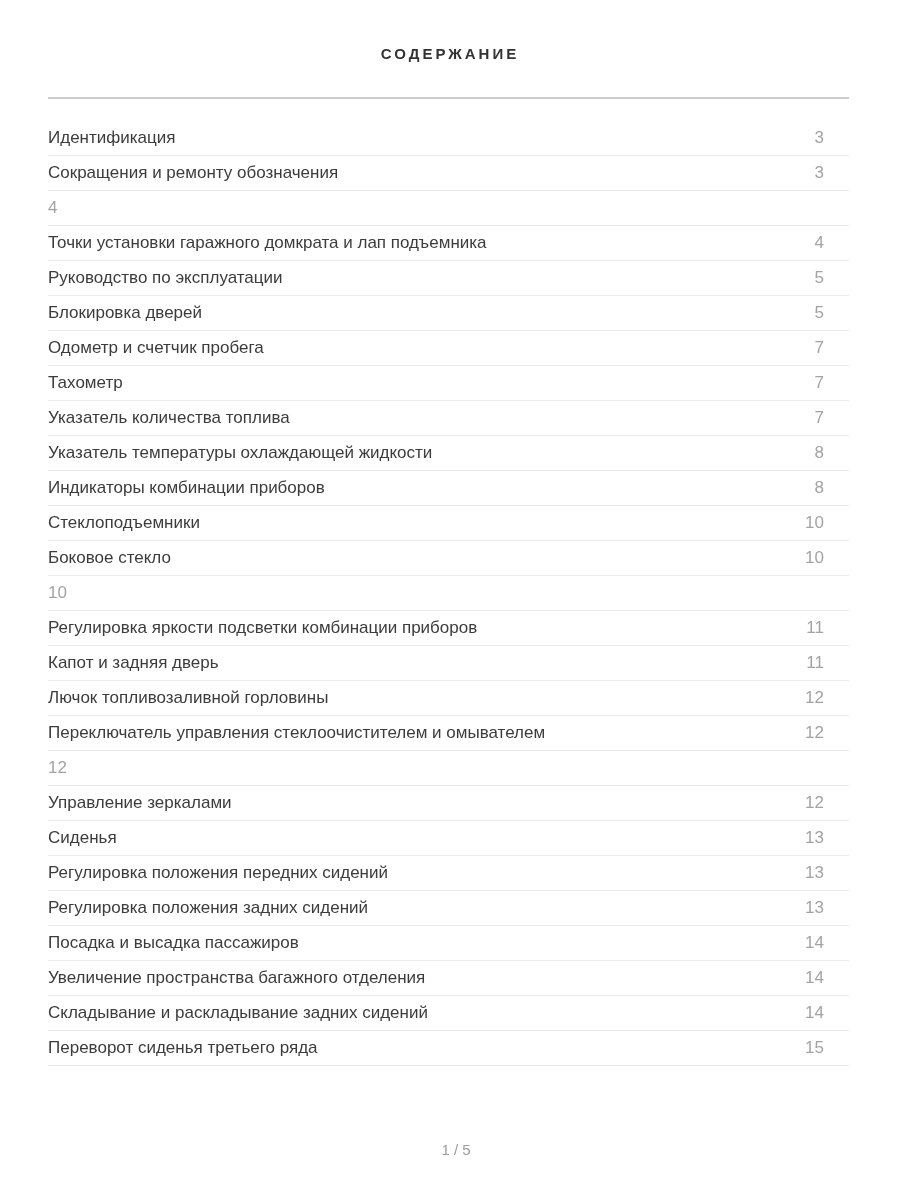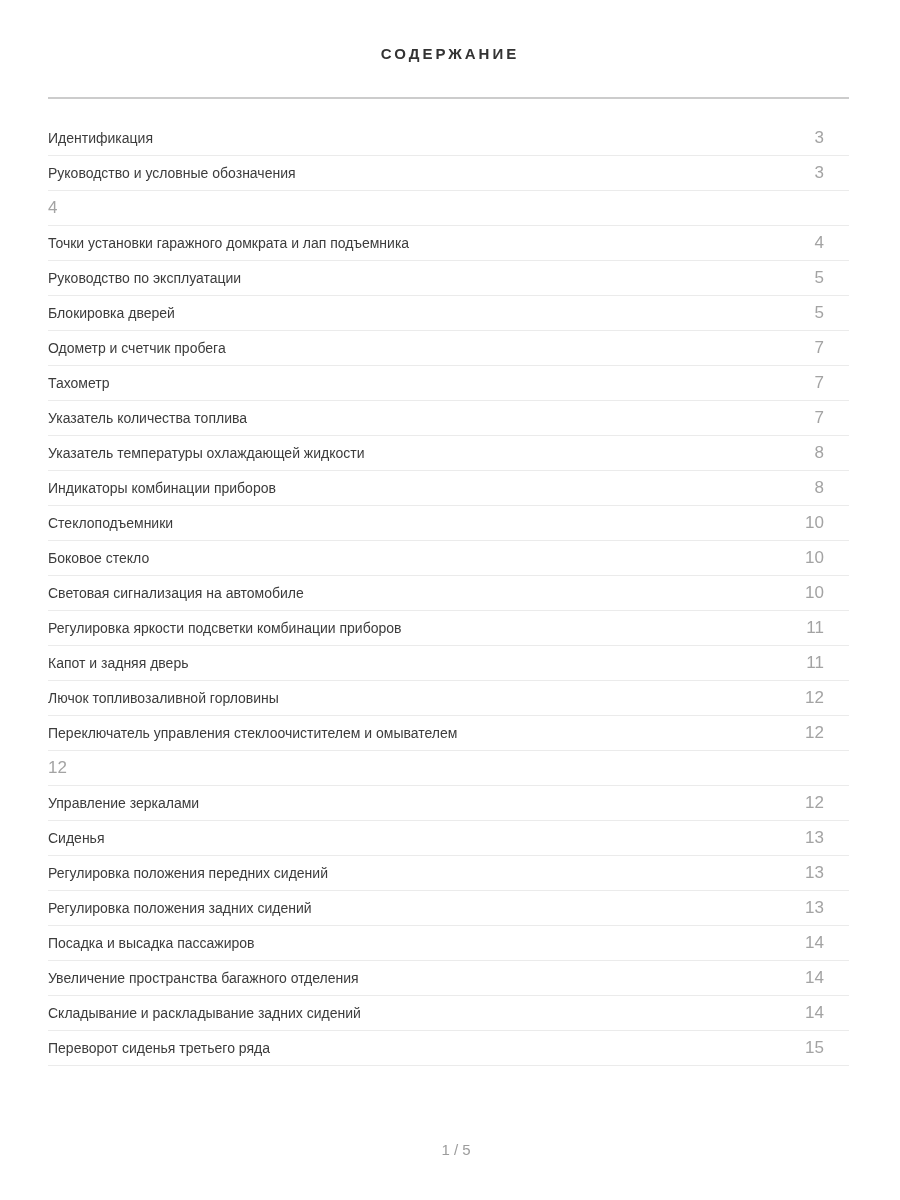--- a/index.html
+++ b/index.html
@@ -34,21 +34,21 @@
     padding-top: 22px;
   }
   .toc-row {
     height: 34px;
     display: flex;
     justify-content: space-between;
     align-items: center;
     border-bottom: 1px solid #ebebeb;
   }
   .toc-label {
-    font-size: 14px;
+    font-size: 17px;
     color: #3c3c3c;
     white-space: nowrap;
   }
   .toc-page {
     font-size: 17px;
     color: #a3a3a3;
     padding-right: 25px;
     white-space: nowrap;
   }
   .footer {
@@ -66,21 +66,21 @@
 
 <div class="page">
   <h1 class="title">СОДЕРЖАНИЕ</h1>
   <div class="rule"></div>
   <div class="toc">
       <div class="toc-row">
         <span class="toc-label">Идентификация</span>
         <span class="toc-page">3</span>
       </div>
       <div class="toc-row">
-        <span class="toc-label">Руководство и условные обозначения</span>
+        <span class="toc-label">Сокращения и ремонту обозначения</span>
         <span class="toc-page">3</span>
       </div>
       <div class="toc-row">
         <span class="toc-page">4</span>
       </div>
       <div class="toc-row">
         <span class="toc-label">Точки установки гаражного домкрата и лап подъемника</span>
         <span class="toc-page">4</span>
       </div>
       <div class="toc-row">
@@ -113,21 +113,20 @@
       </div>
       <div class="toc-row">
         <span class="toc-label">Стеклоподъемники</span>
         <span class="toc-page">10</span>
       </div>
       <div class="toc-row">
         <span class="toc-label">Боковое стекло</span>
         <span class="toc-page">10</span>
       </div>
       <div class="toc-row">
-        <span class="toc-label">Световая сигнализация на автомобиле</span>
         <span class="toc-page">10</span>
       </div>
       <div class="toc-row">
         <span class="toc-label">Регулировка яркости подсветки комбинации приборов</span>
         <span class="toc-page">11</span>
       </div>
       <div class="toc-row">
         <span class="toc-label">Капот и задняя дверь</span>
         <span class="toc-page">11</span>
       </div>

